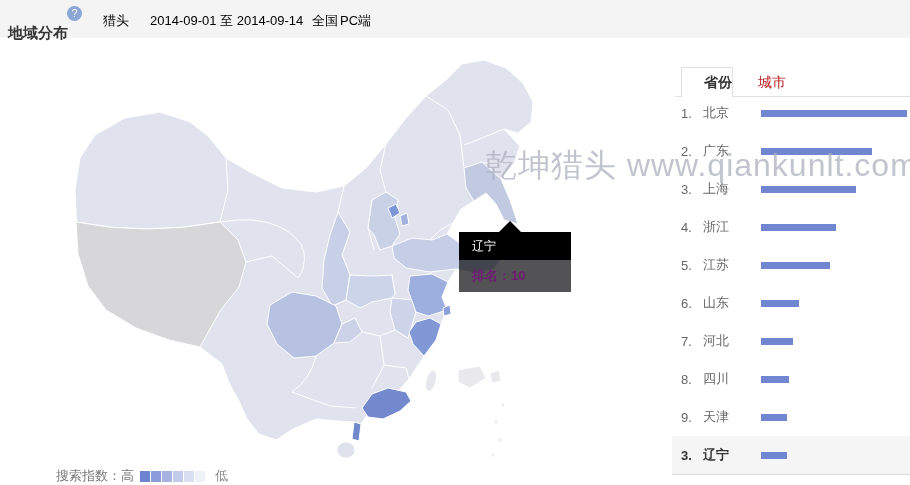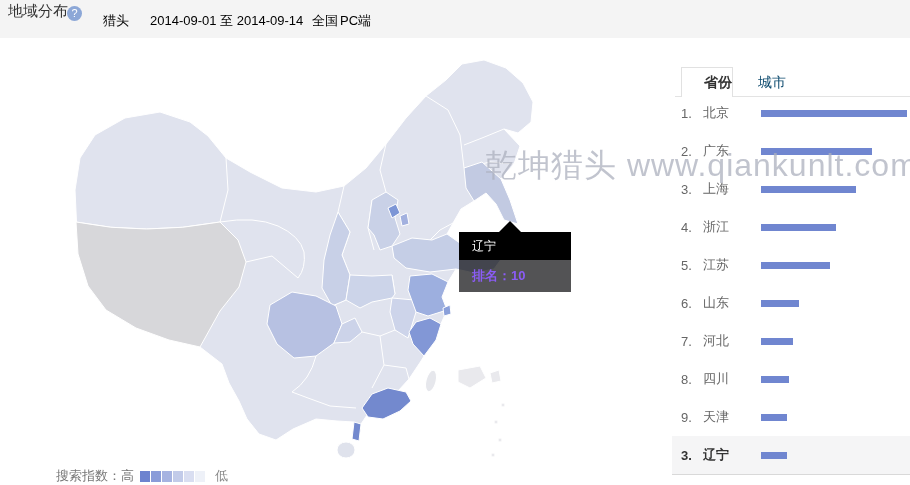--- a/index.html
+++ b/index.html
@@ -1,21 +1,21 @@
 <!DOCTYPE html>
 <html><head>
 <meta charset="utf-8">
 <style>
   html,body{margin:0;padding:0;background:#fff;}
   body{font-family:"Liberation Sans","DejaVu Sans",sans-serif;}
   #app{position:relative;width:910px;height:485px;background:#fff;overflow:hidden;}
 
   
   .topbar{position:absolute;left:0;top:0;width:910px;height:38px;background:#f4f4f4;}
-  .topbar-title{position:absolute;left:8px;top:2px;font-size:15px;font-weight:normal;color:#333;}
+  .topbar-title{position:absolute;left:8px;top:24px;font-size:15px;font-weight:bold;color:#333;}
   .help-icon{position:absolute;left:67px;top:6px;width:15px;height:15px;border-radius:50%;
     background:#8ca7d7;color:#fff;font-size:11px;line-height:15px;text-align:center;cursor:pointer;}
   .meta{position:absolute;top:12px;font-size:13px;color:#000000;white-space:nowrap;}
   .m-keyword{left:103px;} .m-date{left:150px;} .m-region{left:312px;} .m-platform{left:340px;}
 
   
   .map-wrap{position:absolute;left:50px;top:50px;width:620px;height:420px;z-index:10;}
   .map-wrap svg{display:block;}
   .map-wrap path,.map-wrap ellipse,.map-wrap circle{stroke:#fff;stroke-width:1;}
   .borders{fill:none;stroke:#fff;stroke-width:1.1;}
@@ -23,30 +23,30 @@
   
   .watermark{position:absolute;left:485px;top:144px;z-index:30;font-size:32px;letter-spacing:1px;
     color:rgba(172,176,189,0.75);white-space:nowrap;pointer-events:none;}
 
   
   .tooltip{position:absolute;left:459px;top:232px;width:112px;z-index:40;}
   .tooltip .caret{position:absolute;top:-11px;left:40px;width:0;height:0;
     border-left:11px solid transparent;border-right:11px solid transparent;border-bottom:11px solid #000;}
   .tt-title{height:28px;line-height:28px;padding:0 13px;background:#000;color:#fff;font-size:12px;}
   .tt-rank{height:32px;line-height:32px;padding:0 13px;background:rgba(16,16,20,0.72);
-    color:#8b5cf6;font-size:13px;font-weight:bold;}
+    color:#701a75;font-size:13px;font-weight:bold;}
 
   
   .panel{position:absolute;left:672px;top:0;width:238px;height:485px;z-index:20;}
   .tabline{position:absolute;left:3px;right:0;top:96px;border-top:1px solid #e3e3e3;z-index:1;}
   .tab-active{position:absolute;left:9px;top:67px;width:52px;height:30px;background:#fff;z-index:2;
     border:1px solid #e1e1e1;border-bottom:none;box-sizing:border-box;
     font-size:14px;font-weight:bold;color:#333;text-align:right;line-height:28px;cursor:pointer;}
   .tab-idle{position:absolute;left:86px;top:67px;height:30px;line-height:30px;z-index:2;
-    font-size:14px;color:#0c4a6e;cursor:pointer;}
+    font-size:14px;color:#b91c1c;cursor:pointer;}
   .rlist{position:absolute;left:0;top:94px;width:238px;border-bottom:1px solid #d9d9d9;}
   .rrow{height:38px;display:flex;align-items:center;font-size:13px;color:#666;}
   .rrow.hl{background:#f5f5f6;color:#333;font-weight:bold;}
   .rrank{width:22px;margin-left:9px;}
   .rname{width:58px;}
   .rbar{height:7px;}
 
   
   .legend{position:absolute;left:56px;top:467px;display:flex;align-items:center;z-index:15;
     font-size:13px;color:#777;}

